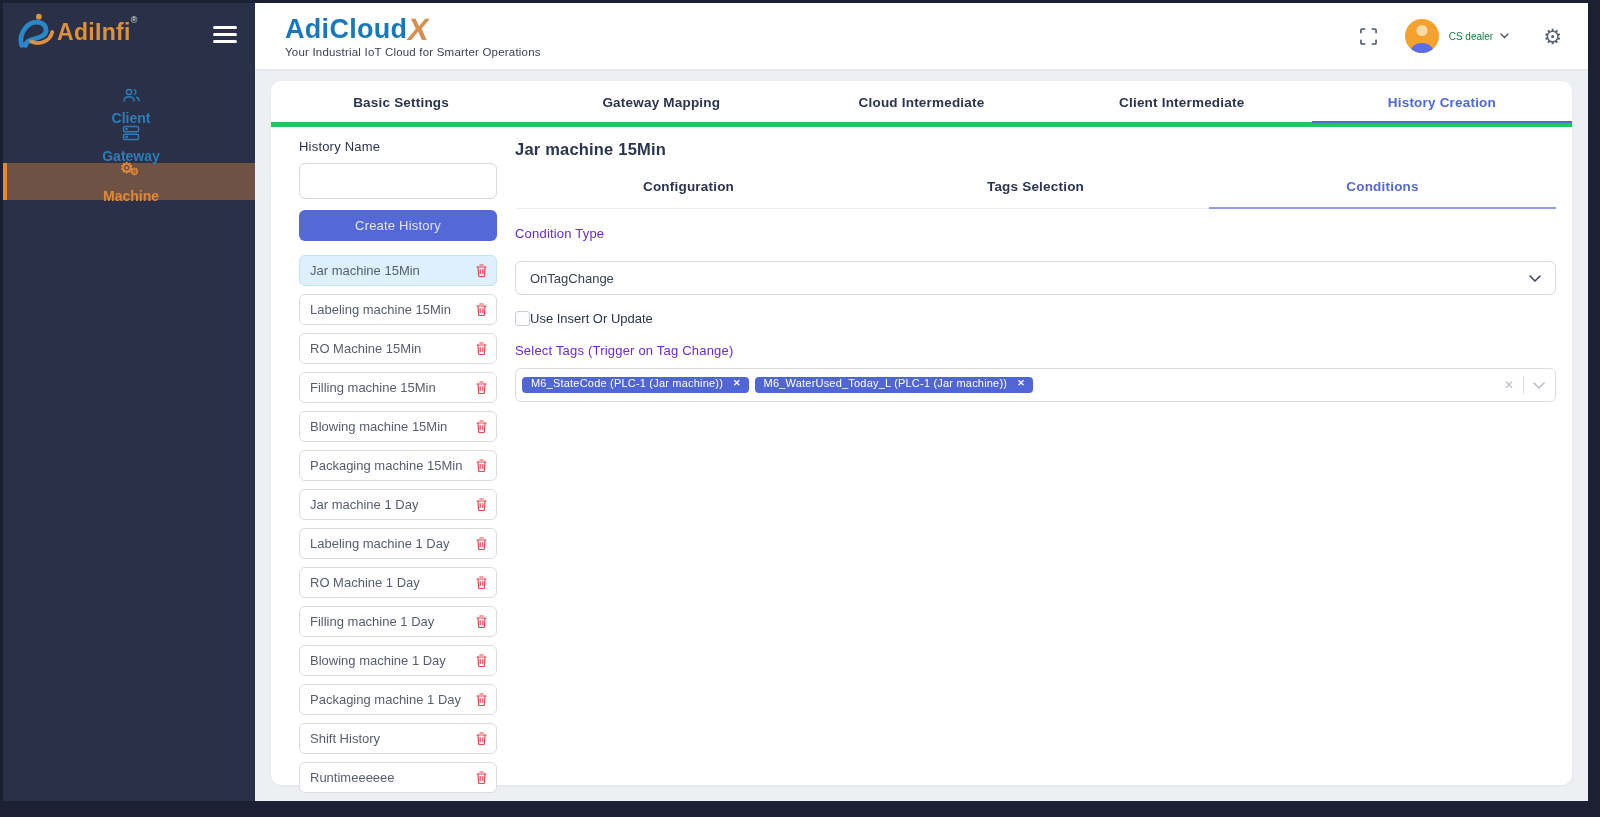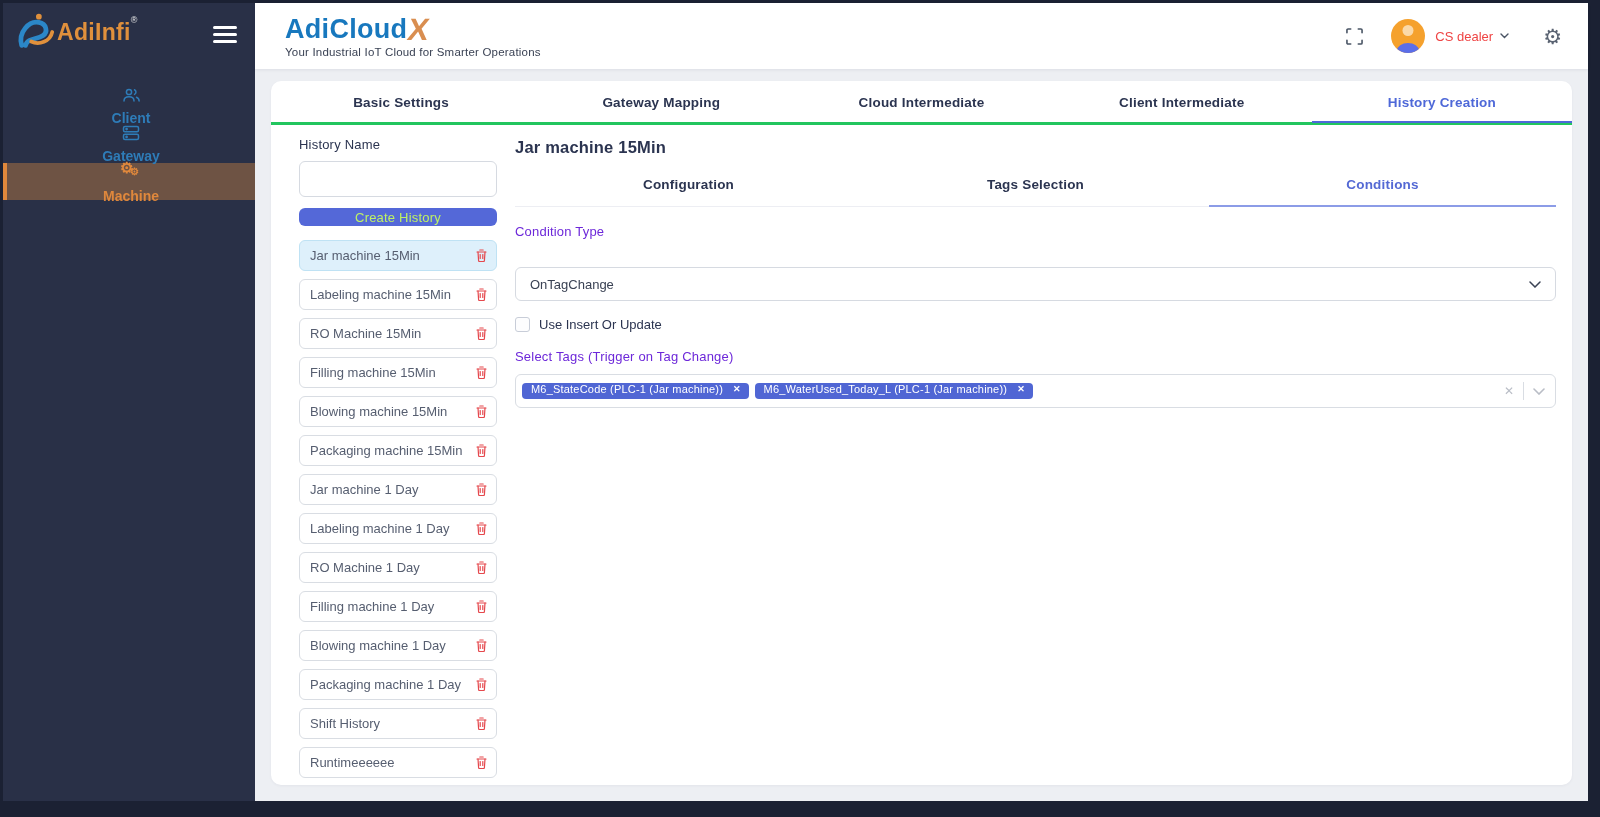--- a/index.html
+++ b/index.html
@@ -36,61 +36,61 @@
   .brand-block { display:flex; flex-direction:column; }
   .brand-row { display:flex; align-items:flex-end; }
   .brand-name { color:#1878be; font-size:27px; font-weight:700; letter-spacing:.3px; line-height:30px; }
   .brand-x { color:#d98e50; font-size:31px; font-weight:800; line-height:28px; transform:skewX(-10deg); margin-left:1px; }
   .tagline { font-size:11.5px; color:#3a4254; margin-top:2px; letter-spacing:.2px; }
   .topbar-right { display:flex; align-items:center; }
   .fullscreen-btn { cursor:pointer; display:flex; margin-right:28px; }
   .avatar { width:34px; height:34px; border-radius:50%; background:#f5a12d; position:relative; overflow:hidden; flex-shrink:0; cursor:pointer; }
   .avatar::before { content:""; position:absolute; top:6px; left:50%; transform:translateX(-50%); width:11px; height:11px; border-radius:50%; background:#fbd9a8; }
   .avatar::after { content:""; position:absolute; bottom:-5px; left:50%; transform:translateX(-50%); width:22px; height:15px; border-radius:50% 50% 0 0; background:#5b6ee8; }
-  .user-name { font-size:13px; color:#ef4444; margin-left:10px; cursor:pointer; }
+  .user-name { font-size:10px; color:#15803d; margin-left:10px; cursor:pointer; }
   .user-chevron { margin-left:7px; display:flex; cursor:pointer; }
   .settings-btn { margin-left:34px; font-size:21px; color:#5a6372; cursor:pointer; line-height:1; }
 
   
   .content { flex:1; padding:12px 16px 16px; display:flex; min-height:0; }
   .card { background:#fff; border-radius:10px; flex:1; display:flex; flex-direction:column; min-height:0;
     box-shadow:0 1px 3px rgba(30,40,80,.05); }
-  .main-tabs { display:flex; border-bottom:3px solid #22c55e; flex-shrink:0;justify-content:flex-end; }
+  .main-tabs { display:flex; border-bottom:5px solid #22c55e; flex-shrink:0; }
   .main-tab { flex:1; text-align:center; padding:14px 0 11px; font-size:13.5px; font-weight:600; color:#2b3450;
     cursor:pointer; border-bottom:2px solid transparent; margin-bottom:-1px; letter-spacing:.2px; }
   .main-tab.active { color:#4e68d8; border-bottom-color:#4e68d8; }
 
   .card-body { flex:1; display:flex; padding:12px 16px 8px 28px; gap:18px; min-height:0; }
 
   
   .left-panel { width:198px; flex-shrink:0; }
   .panel-label { font-size:13px; color:#2b3450; font-weight:500; letter-spacing:.2px; }
   .history-input { width:100%; height:36px; border:1px solid #d6dae1; border-radius:6px; margin-top:9px;
     outline:none; padding:0 10px; font:13px "Liberation Sans", sans-serif; color:#3a4254; }
-  .create-btn { width:100%; height:18px; background:#5468d8; border:none; border-radius:6px; color:#bef264;
+  .create-btn { width:100%; height:31px; background:#5468d8; border:none; border-radius:6px; color:#e5e5e5;
     font-size:13px; font-weight:500; margin-top:11px; cursor:pointer; font-family:inherit; letter-spacing:.2px; }
   .history-list { margin-top:14px; }
   .history-item { height:31px; border:1px solid #d9dde3; border-radius:6px; display:flex; align-items:center;
     justify-content:space-between; padding:0 9px 0 10px; margin-bottom:8px; cursor:pointer; background:#fff; }
   .history-item.active { background:#def0fb; border-color:#bfe2f4; }
   .history-item-label { font-size:13px; color:#565e70; white-space:nowrap; }
   .trash-btn { display:flex; cursor:pointer; }
 
   
   .right-panel { flex:1; min-width:0; }
   .detail-title { font-size:16.5px; font-weight:600; color:#2b3450; margin:1px 0 13px; letter-spacing:.2px; }
   .inner-tabs { display:flex; border-bottom:1px solid #edeef3; }
   .inner-tab { flex:1; text-align:center; padding:7px 0 13px; font-size:13.5px; font-weight:600; color:#2b3450;
     cursor:pointer; border-bottom:2px solid transparent; margin-bottom:-1px; letter-spacing:.2px; }
   .inner-tab.active { color:#5469d4; border-bottom-color:#8c9ce7; }
   .field-label { font-size:13px; color:#6d28d9; font-weight:500; margin-top:17px; letter-spacing:.2px; }
   .select-box { height:34px; border:1px solid #d6dae1; border-radius:6px; display:flex; align-items:center;
-    justify-content:space-between; padding:0 14px; margin-top:28px; cursor:pointer; }
+    justify-content:space-between; padding:0 14px; margin-top:20px; cursor:pointer; }
   .select-value { font-size:13px; color:#3a4254; }
-  .checkbox-row { display:flex; align-items:center; gap:9px; margin-top:16px; cursor:pointer; width:fit-content; }
+  .checkbox-row { display:flex; align-items:center; margin-top:16px; cursor:pointer; width:fit-content; }
   .checkbox { width:15px; height:15px; border:1px solid #c8cdd8; border-radius:3px; background:#fdfdfe; flex-shrink:0; }
   .checkbox-label { font-size:13px; color:#2b3450; font-weight:500; }
   .tags-box { min-height:34px; border:1px solid #d9dde3; border-radius:6px; display:flex; align-items:center;
     justify-content:space-between; padding:2px 10px 2px 6px; margin-top:10px; }
   .chips { display:flex; gap:6px; flex-wrap:wrap; }
   .chip { background:#5066d4; border-radius:4px; color:#fff; display:flex; align-items:center; gap:10px;
     padding:0 8px 4px 9px; }
   .chip-label { font-size:11px; letter-spacing:.2px; }
   .chip-remove { font-size:9px; font-weight:700; cursor:pointer; line-height:1; }
   .tags-controls { display:flex; align-items:center; gap:9px; }

